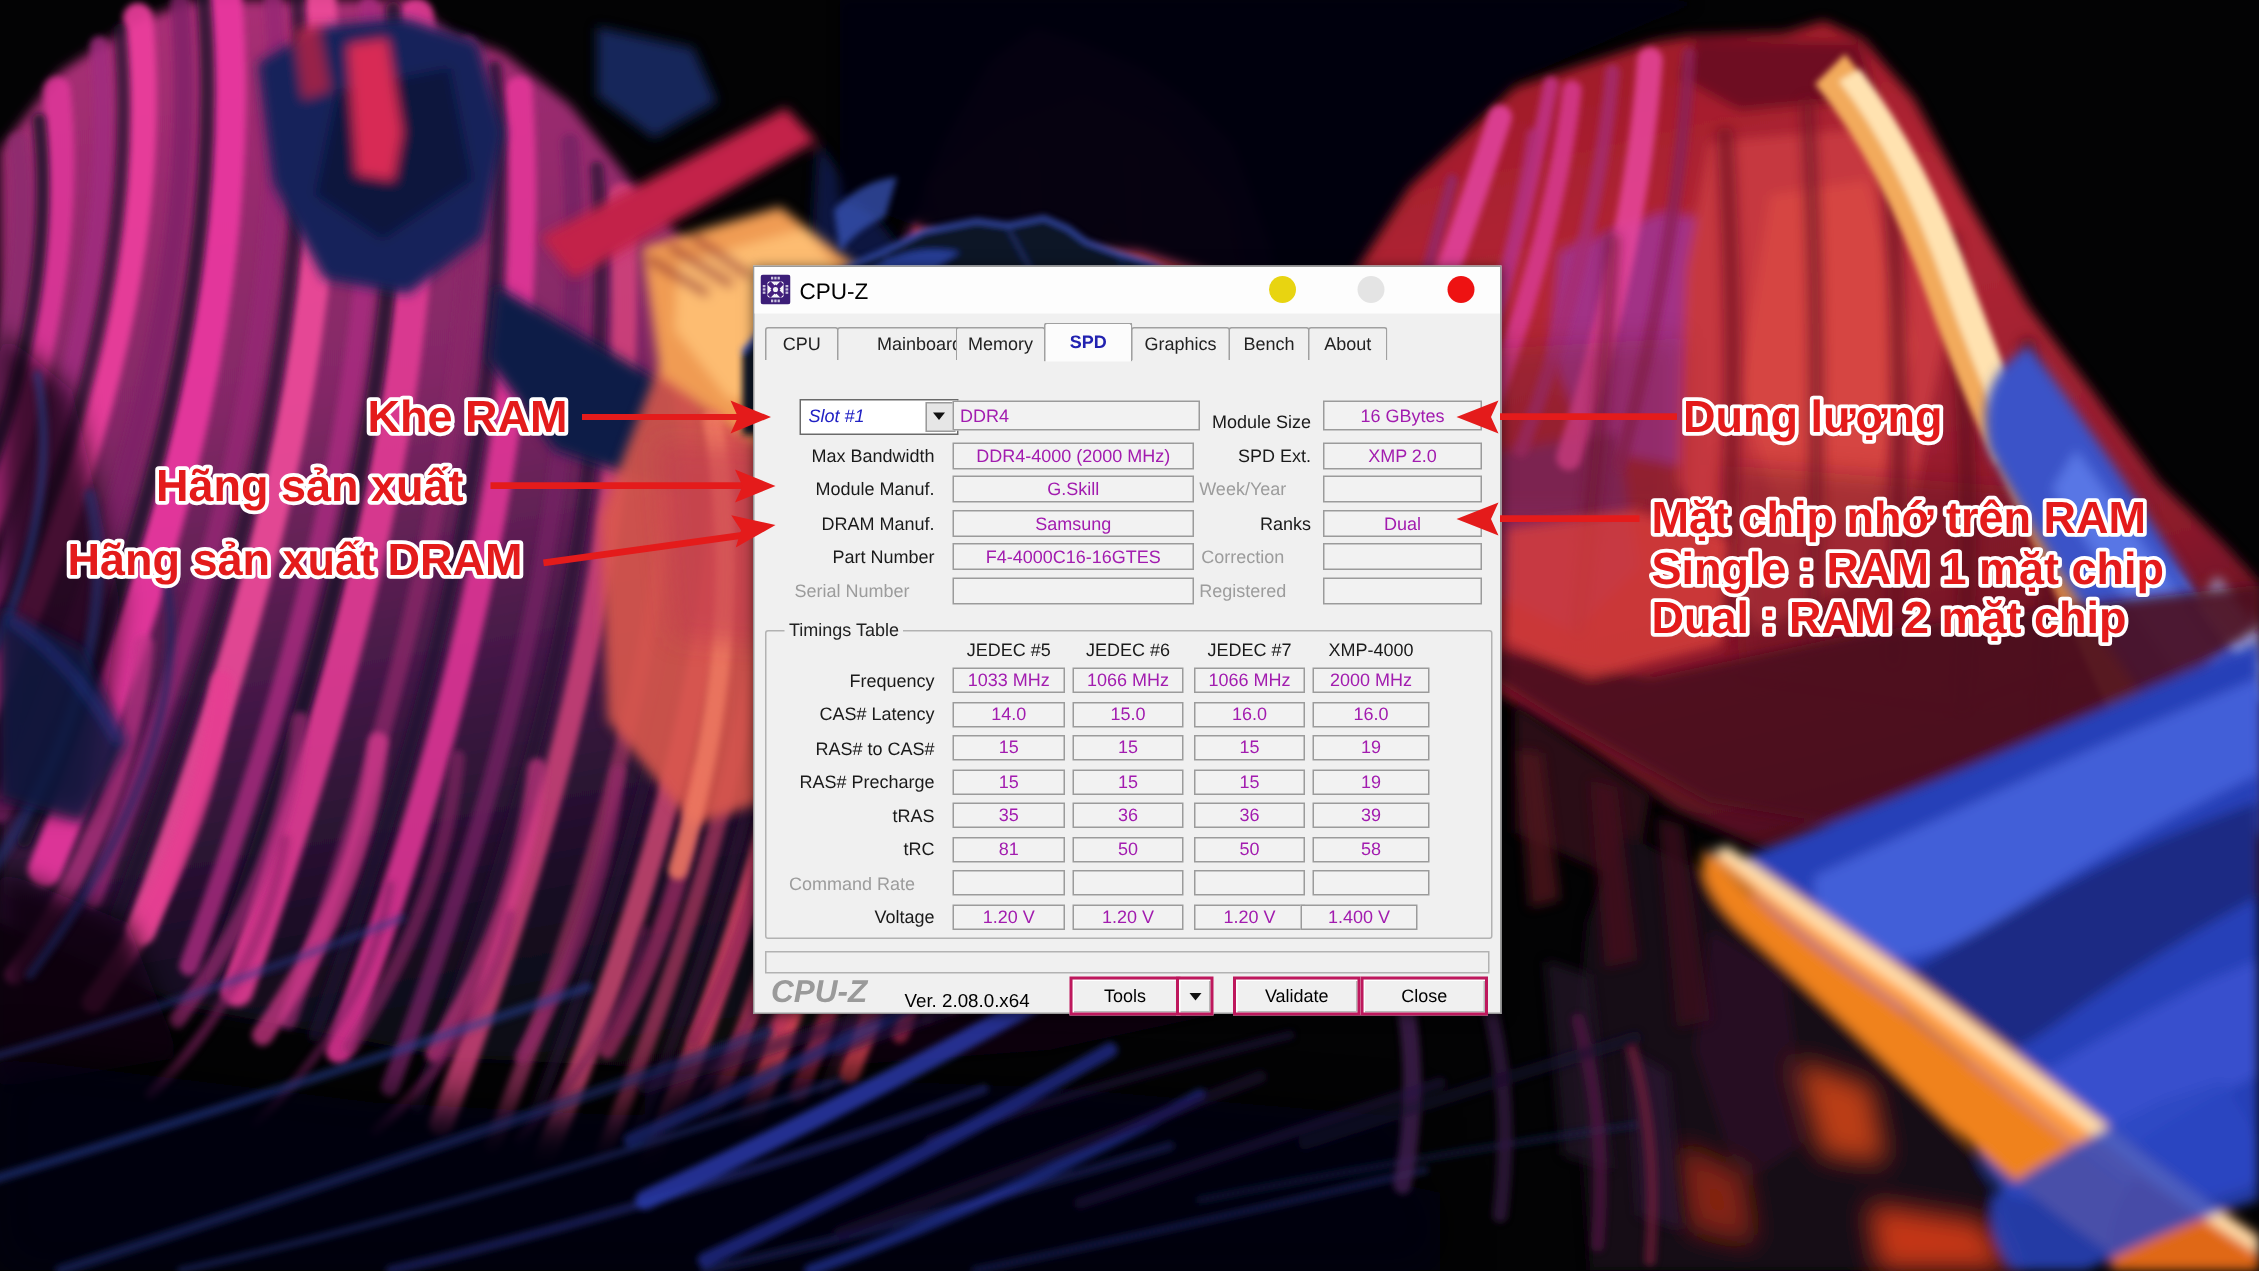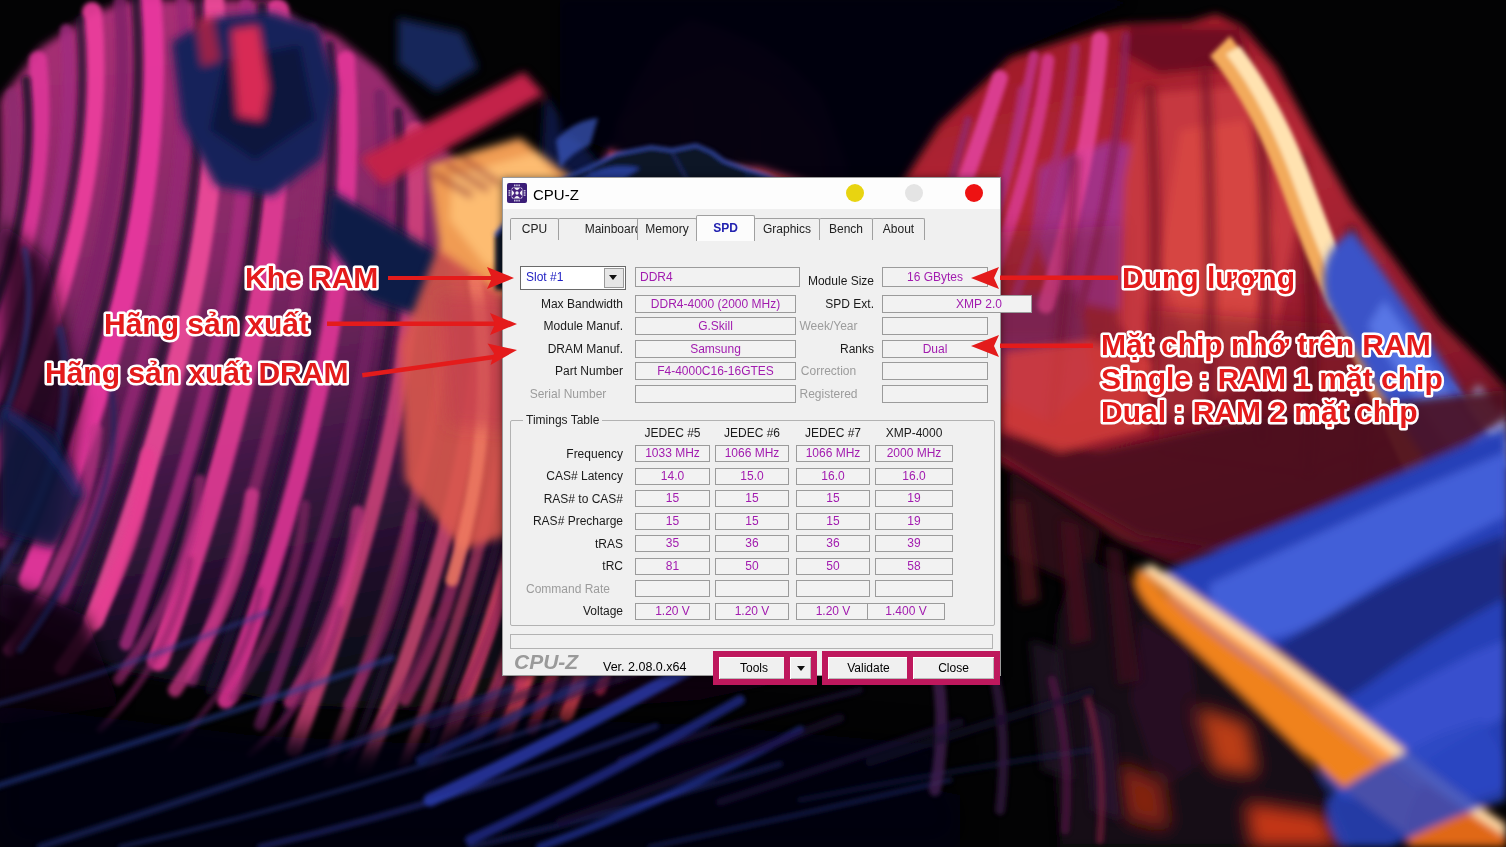--- a/index.html
+++ b/index.html
@@ -15,21 +15,21 @@
 #tabs{position:absolute;left:0;top:37px;width:497px;height:27px;}
 .tab{position:absolute;top:3px;height:21px;background:#f0f0f0;border:1px solid #a0a0a0;
   border-bottom:none;border-radius:2px 2px 0 0;text-align:center;line-height:21px;color:#222;}
 .tab.sel{top:0;height:25px;background:#fcfcfc;color:#2222b0;font-weight:bold;line-height:25px;z-index:3;}
 .grp{position:absolute;left:7px;width:483px;border:1px solid #b2b2b2;border-radius:2px;}
 .grp>span{position:absolute;left:12px;top:-8px;background:#f0f0f0;padding:0 3px;color:#222;}
 .fld{position:absolute;background:#f2f2f2;border:1px solid #9b9b9b;color:#a21caf;
   text-align:center;font-size:12px;}
 .lbl{position:absolute;text-align:right;color:#1a1a1a;}
 .dis{color:#9c9c9c;text-align:center;}
-.btn{position:absolute;background:#f0f0f0;border:6px solid #be185d;
+.btn{position:absolute;background:#f0f0f0;border:2px solid #be185d;
   box-shadow:inset 1px 1px 0 #fff,inset -1px -1px 0 #b8b8b8;text-align:center;color:#000;}
 #ann{position:absolute;left:0;top:0;z-index:5;}
 </style>
 </head>
 <body>
 <svg id="bg" width="1506" height="847" viewBox="0 0 1506 847">
 <defs>
 <filter id="b2" x="-20%" y="-20%" width="140%" height="140%">
         <feGaussianBlur stdDeviation="2"></feGaussianBlur>
       </filter>
@@ -339,21 +339,21 @@
     <div class="tab sel" style="left:193px;width:57px;">SPD</div>
     <div class="tab" style="left:251px;width:64px;">Graphics</div>
     <div class="tab" style="left:316px;width:52px;">Bench</div>
     <div class="tab" style="left:369px;width:51px;">About</div>
   </div>
 
   <div class="grp" style="top:242px;height:204px;">
       <span>Timings Table</span>
     </div>
 
-  <div style="position:absolute;left:17px;top:88px;width:104px;height:22px;background:#fff;border:1px solid #6a6a6a;">
+  <div style="position:absolute;left:30px;top:88px;width:104px;height:22px;background:#fff;border:1px solid #6a6a6a;font-style:italic;">
     <span style="position:absolute;left:5px;top:3px;color:#2121c3;">Slot #1</span>
     <div style="position:absolute;right:1px;top:1px;width:18px;height:18px;background:#e6e6e6;border:1px solid #9a9a9a;">
       <svg width="16" height="16" viewBox="0 0 16 16">
           <path d="M4 6 L12 6 L8 11 Z" fill="#111"></path>
         </svg>
     </div>
   </div>
 
   <div class="fld" style="left:132px;top:89px;width:159px;height:18px;line-height:18px;text-align:left;padding-left:4px;">DDR4</div>
   <div class="fld" style="left:132px;top:117px;width:159px;height:16px;line-height:16px;">DDR4-4000 (2000 MHz)</div>
@@ -369,21 +369,21 @@
   <div class="lbl dis" style="left:10px;top:209px;width:110px;">Serial Number</div>
 
   <div class="lbl" style="left:280px;top:96px;width:91px;">Module Size</div>
   <div class="lbl" style="left:280px;top:119px;width:91px;">SPD Ext.</div>
   <div class="lbl dis" style="left:280px;top:141px;width:91px;">Week/Year</div>
   <div class="lbl" style="left:280px;top:164px;width:91px;">Ranks</div>
   <div class="lbl dis" style="left:280px;top:186px;width:91px;">Correction</div>
   <div class="lbl dis" style="left:280px;top:209px;width:91px;">Registered</div>
 
   <div class="fld" style="left:379px;top:89px;width:104px;height:18px;line-height:18px;">16 GBytes</div>
-  <div class="fld" style="left:379px;top:117px;width:104px;height:16px;line-height:16px;padding-left:44px;">XMP 2.0</div>
+  <div class="fld" style="left:379px;top:117px;width:104px;height:16px;line-height:16px;">XMP 2.0</div>
   <div class="fld" style="left:379px;top:139px;width:104px;height:16px;line-height:16px;"></div>
   <div class="fld" style="left:379px;top:162px;width:104px;height:16px;line-height:16px;">Dual</div>
   <div class="fld" style="left:379px;top:184px;width:104px;height:16px;line-height:16px;"></div>
   <div class="fld" style="left:379px;top:207px;width:104px;height:16px;line-height:16px;"></div>
 
   <div class="lbl" style="left:132px;top:248px;width:75px;text-align:center;">JEDEC #5</div>
   <div class="lbl" style="left:212px;top:248px;width:74px;text-align:center;">JEDEC #6</div>
   <div class="lbl" style="left:293px;top:248px;width:74px;text-align:center;">JEDEC #7</div>
   <div class="lbl" style="left:372px;top:248px;width:78px;text-align:center;">XMP-4000</div>
 

